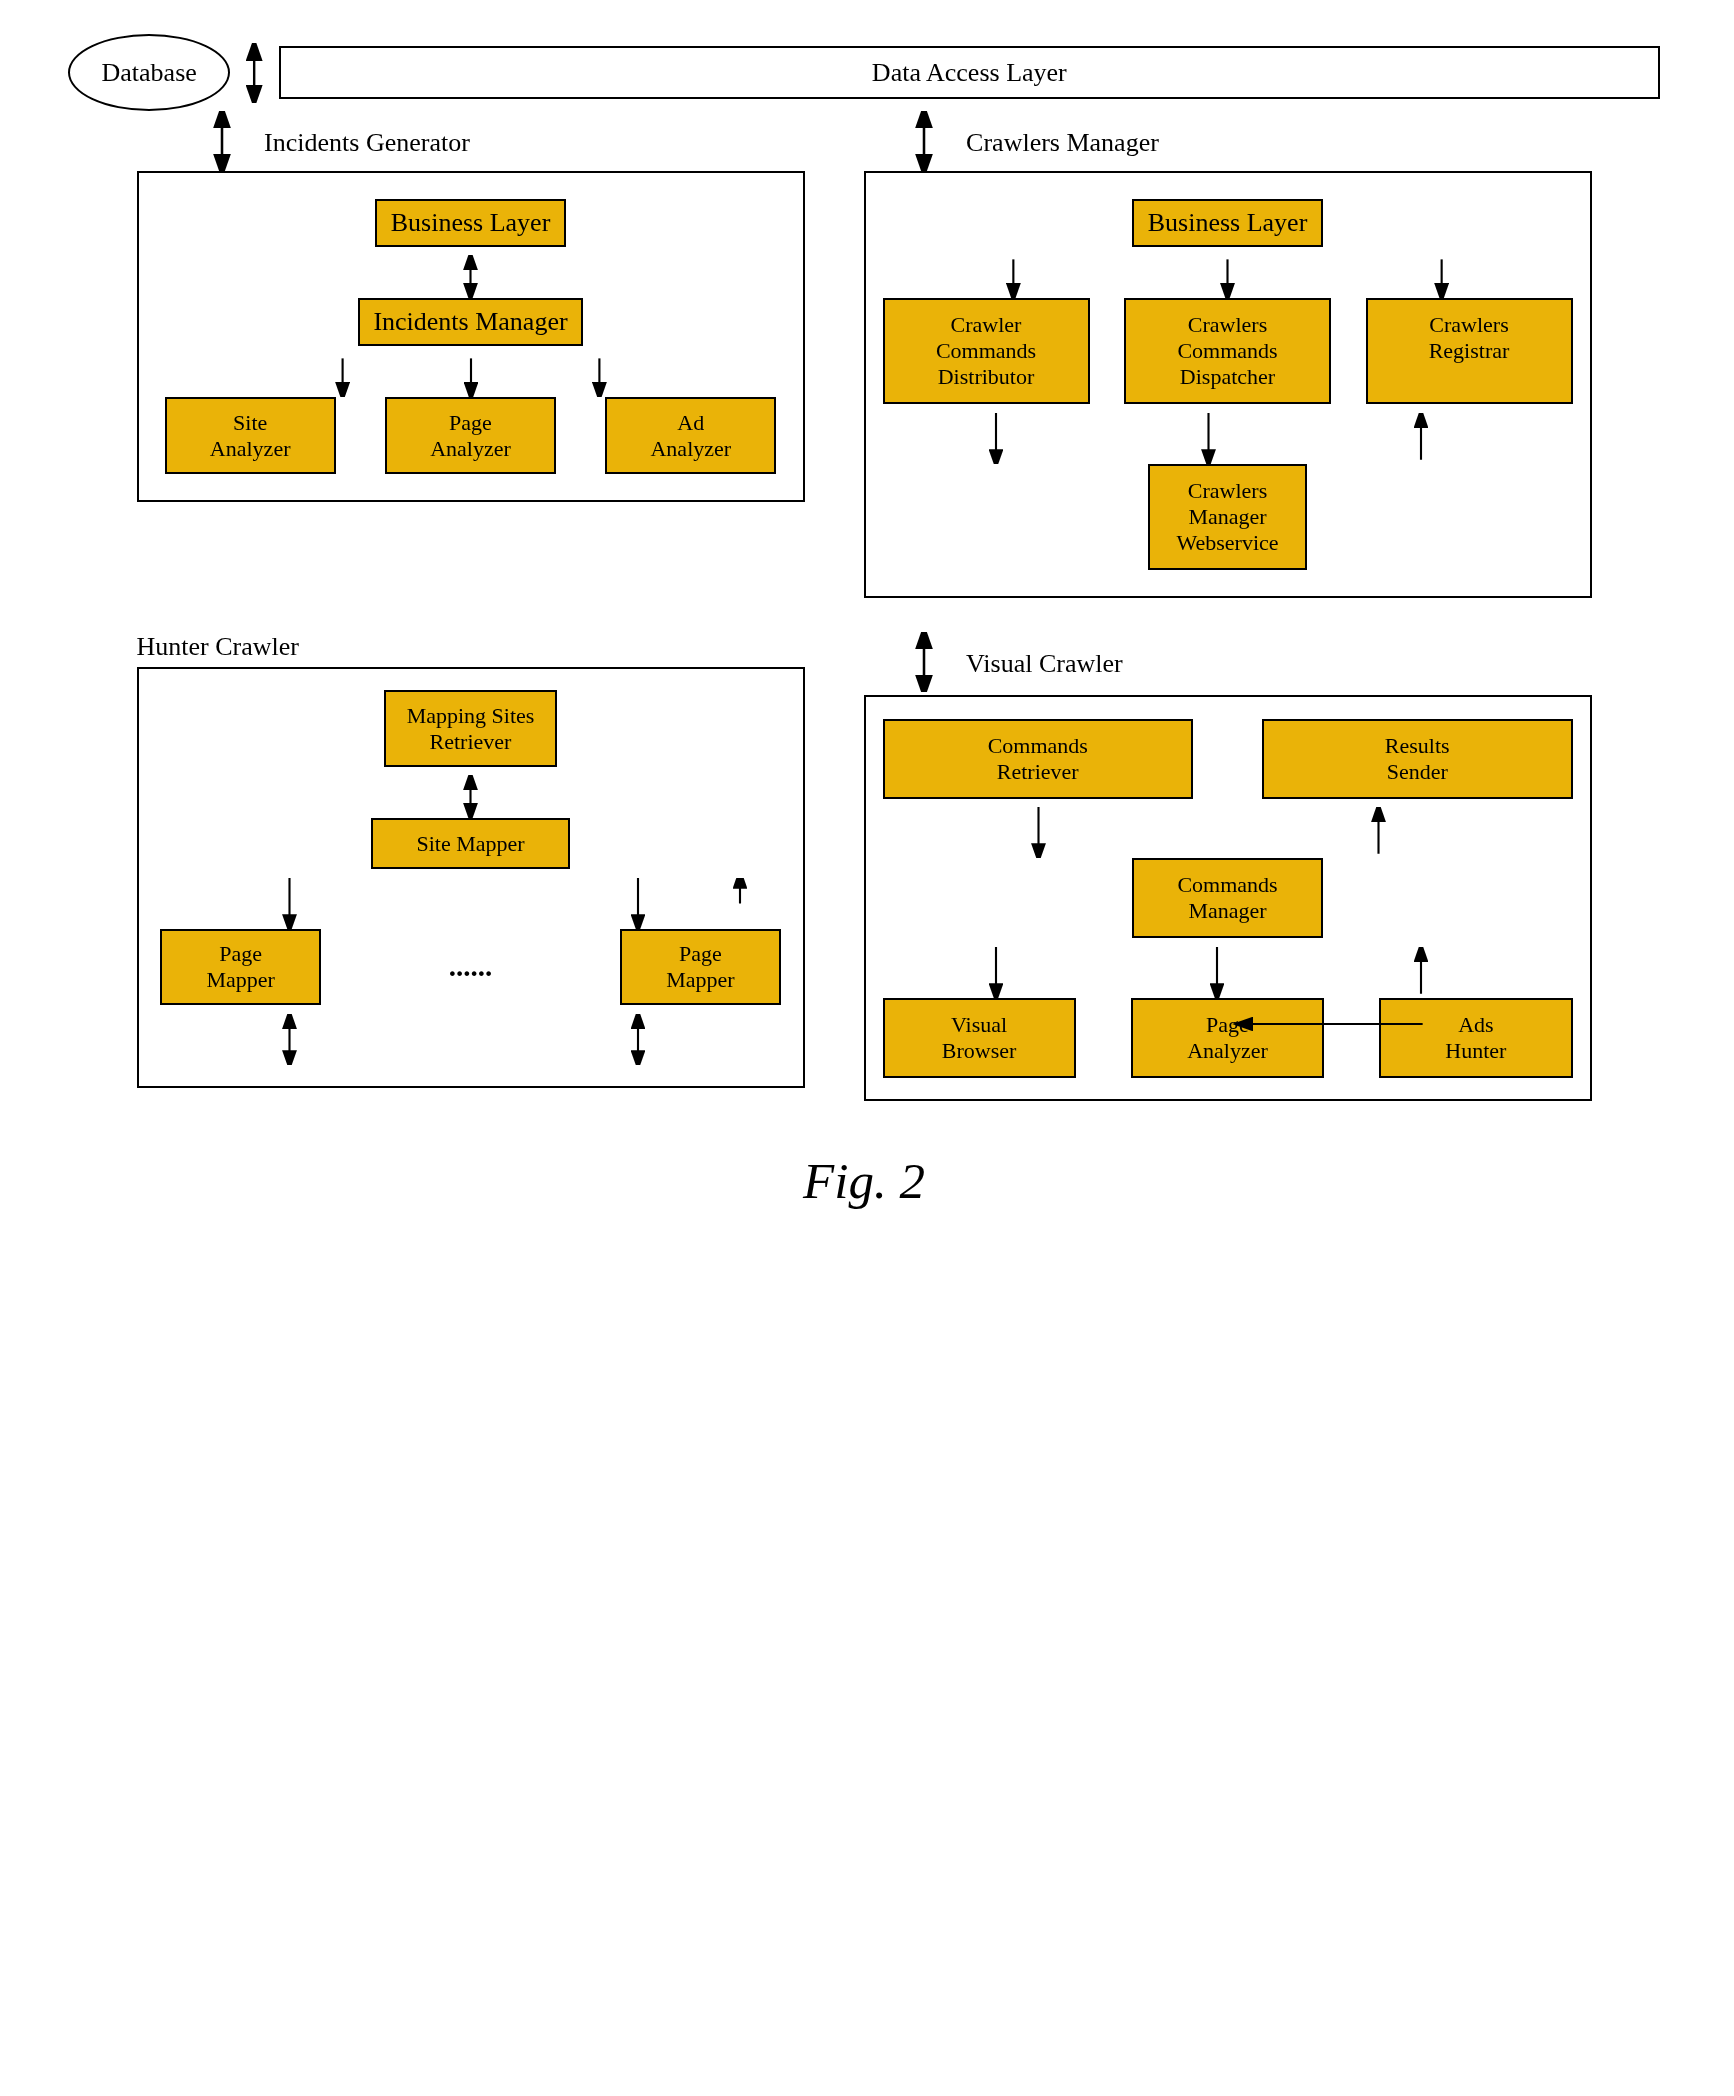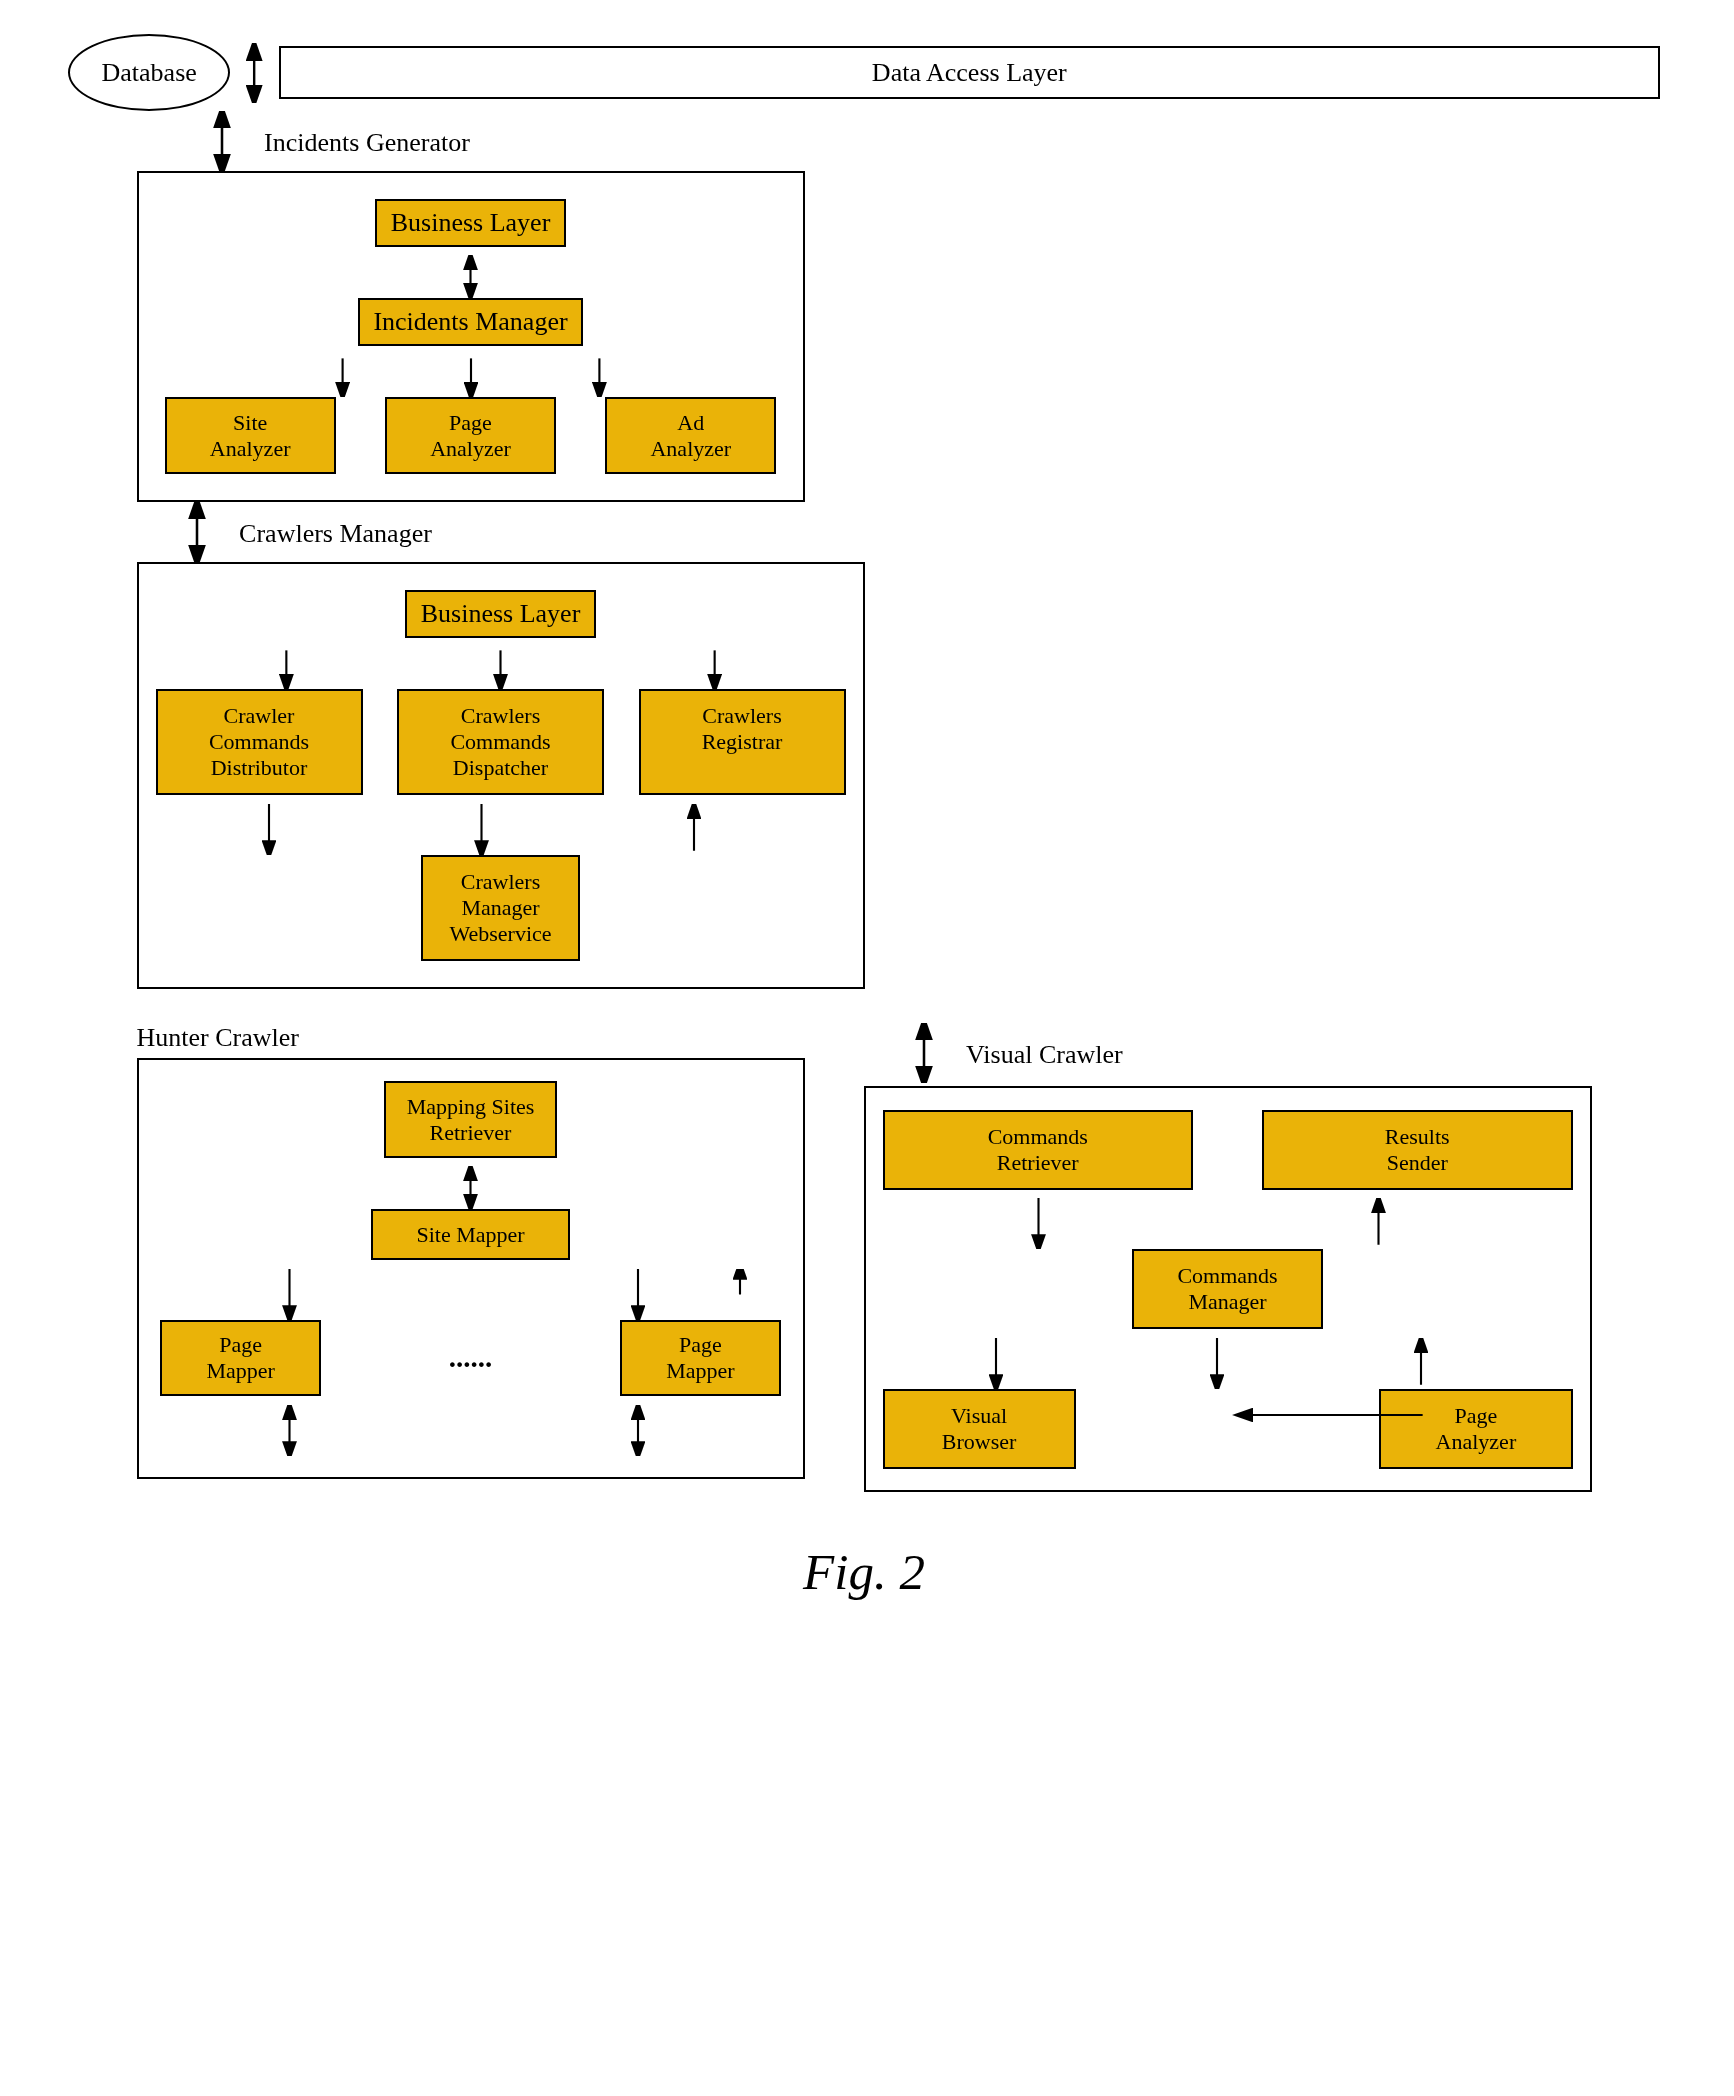--- a/index.html
+++ b/index.html
@@ -125,21 +125,21 @@
       </defs>
 
       <line x1="30" y1="5" x2="30" y2="65" stroke="#000" stroke-width="3" marker-start="url(#arrowhead-up)" marker-end="url(#arrowhead-down)"></line>
     </svg>
 
     <div class="dal-bar">
       <span class="font-large">Data Access Layer</span>
     </div>
   </div>
 
-  <div class="sections-row" style="margin-top: 0; align-items: flex-start; flex-direction: column;">
+  <div class="sections-row" style="margin-top: 0; align-items: flex-start;">
 
     <div class="left-section">
 
       <div style="display:flex; align-items:flex-start; padding-left: 51px;">
         <svg width="68" height="60" viewBox="0 0 80 70">
           <defs>
             <marker id="ah-down2" markerWidth="10" markerHeight="7" refX="5" refY="3.5" orient="auto">
               <polygon points="0 0, 10 3.5, 0 7" fill="#000"></polygon>
             </marker>
             <marker id="ah-up2" markerWidth="10" markerHeight="7" refX="5" refY="3.5" orient="auto-start-reverse">
@@ -436,20 +436,23 @@
           </svg>
         </div>
 
         <div class="flex-between">
           <div class="inner-box" style="width:28%; padding:12px 5.1px;">
             <span class="font-med">Visual<br>Browser</span>
           </div>
           <div class="inner-box" style="width:28%; padding:12px 5.1px;">
             <span class="font-med">Page<br>Analyzer</span>
           </div>
+          <div class="inner-box" style="width:28%; padding:12px 5.1px;">
+            <span class="font-med">Ads<br>Hunter</span>
+          </div>
         </div>
 
         <div style="position:relative; height:26px; margin-top: -67px; margin-bottom: 41px;">
           <svg width="651" height="26" style="position:absolute;top:0;left:0;" viewBox="0 0 760 30">
             <defs>
               <marker id="ah14" markerWidth="10" markerHeight="7" refX="5" refY="3.5" orient="auto">
                 <polygon points="0 0, 10 3.5, 0 7" fill="#000"></polygon>
               </marker>
             </defs>
             <line x1="630" y1="15" x2="420" y2="15" stroke="#000" stroke-width="2.5" marker-end="url(#ah14)"></line>

